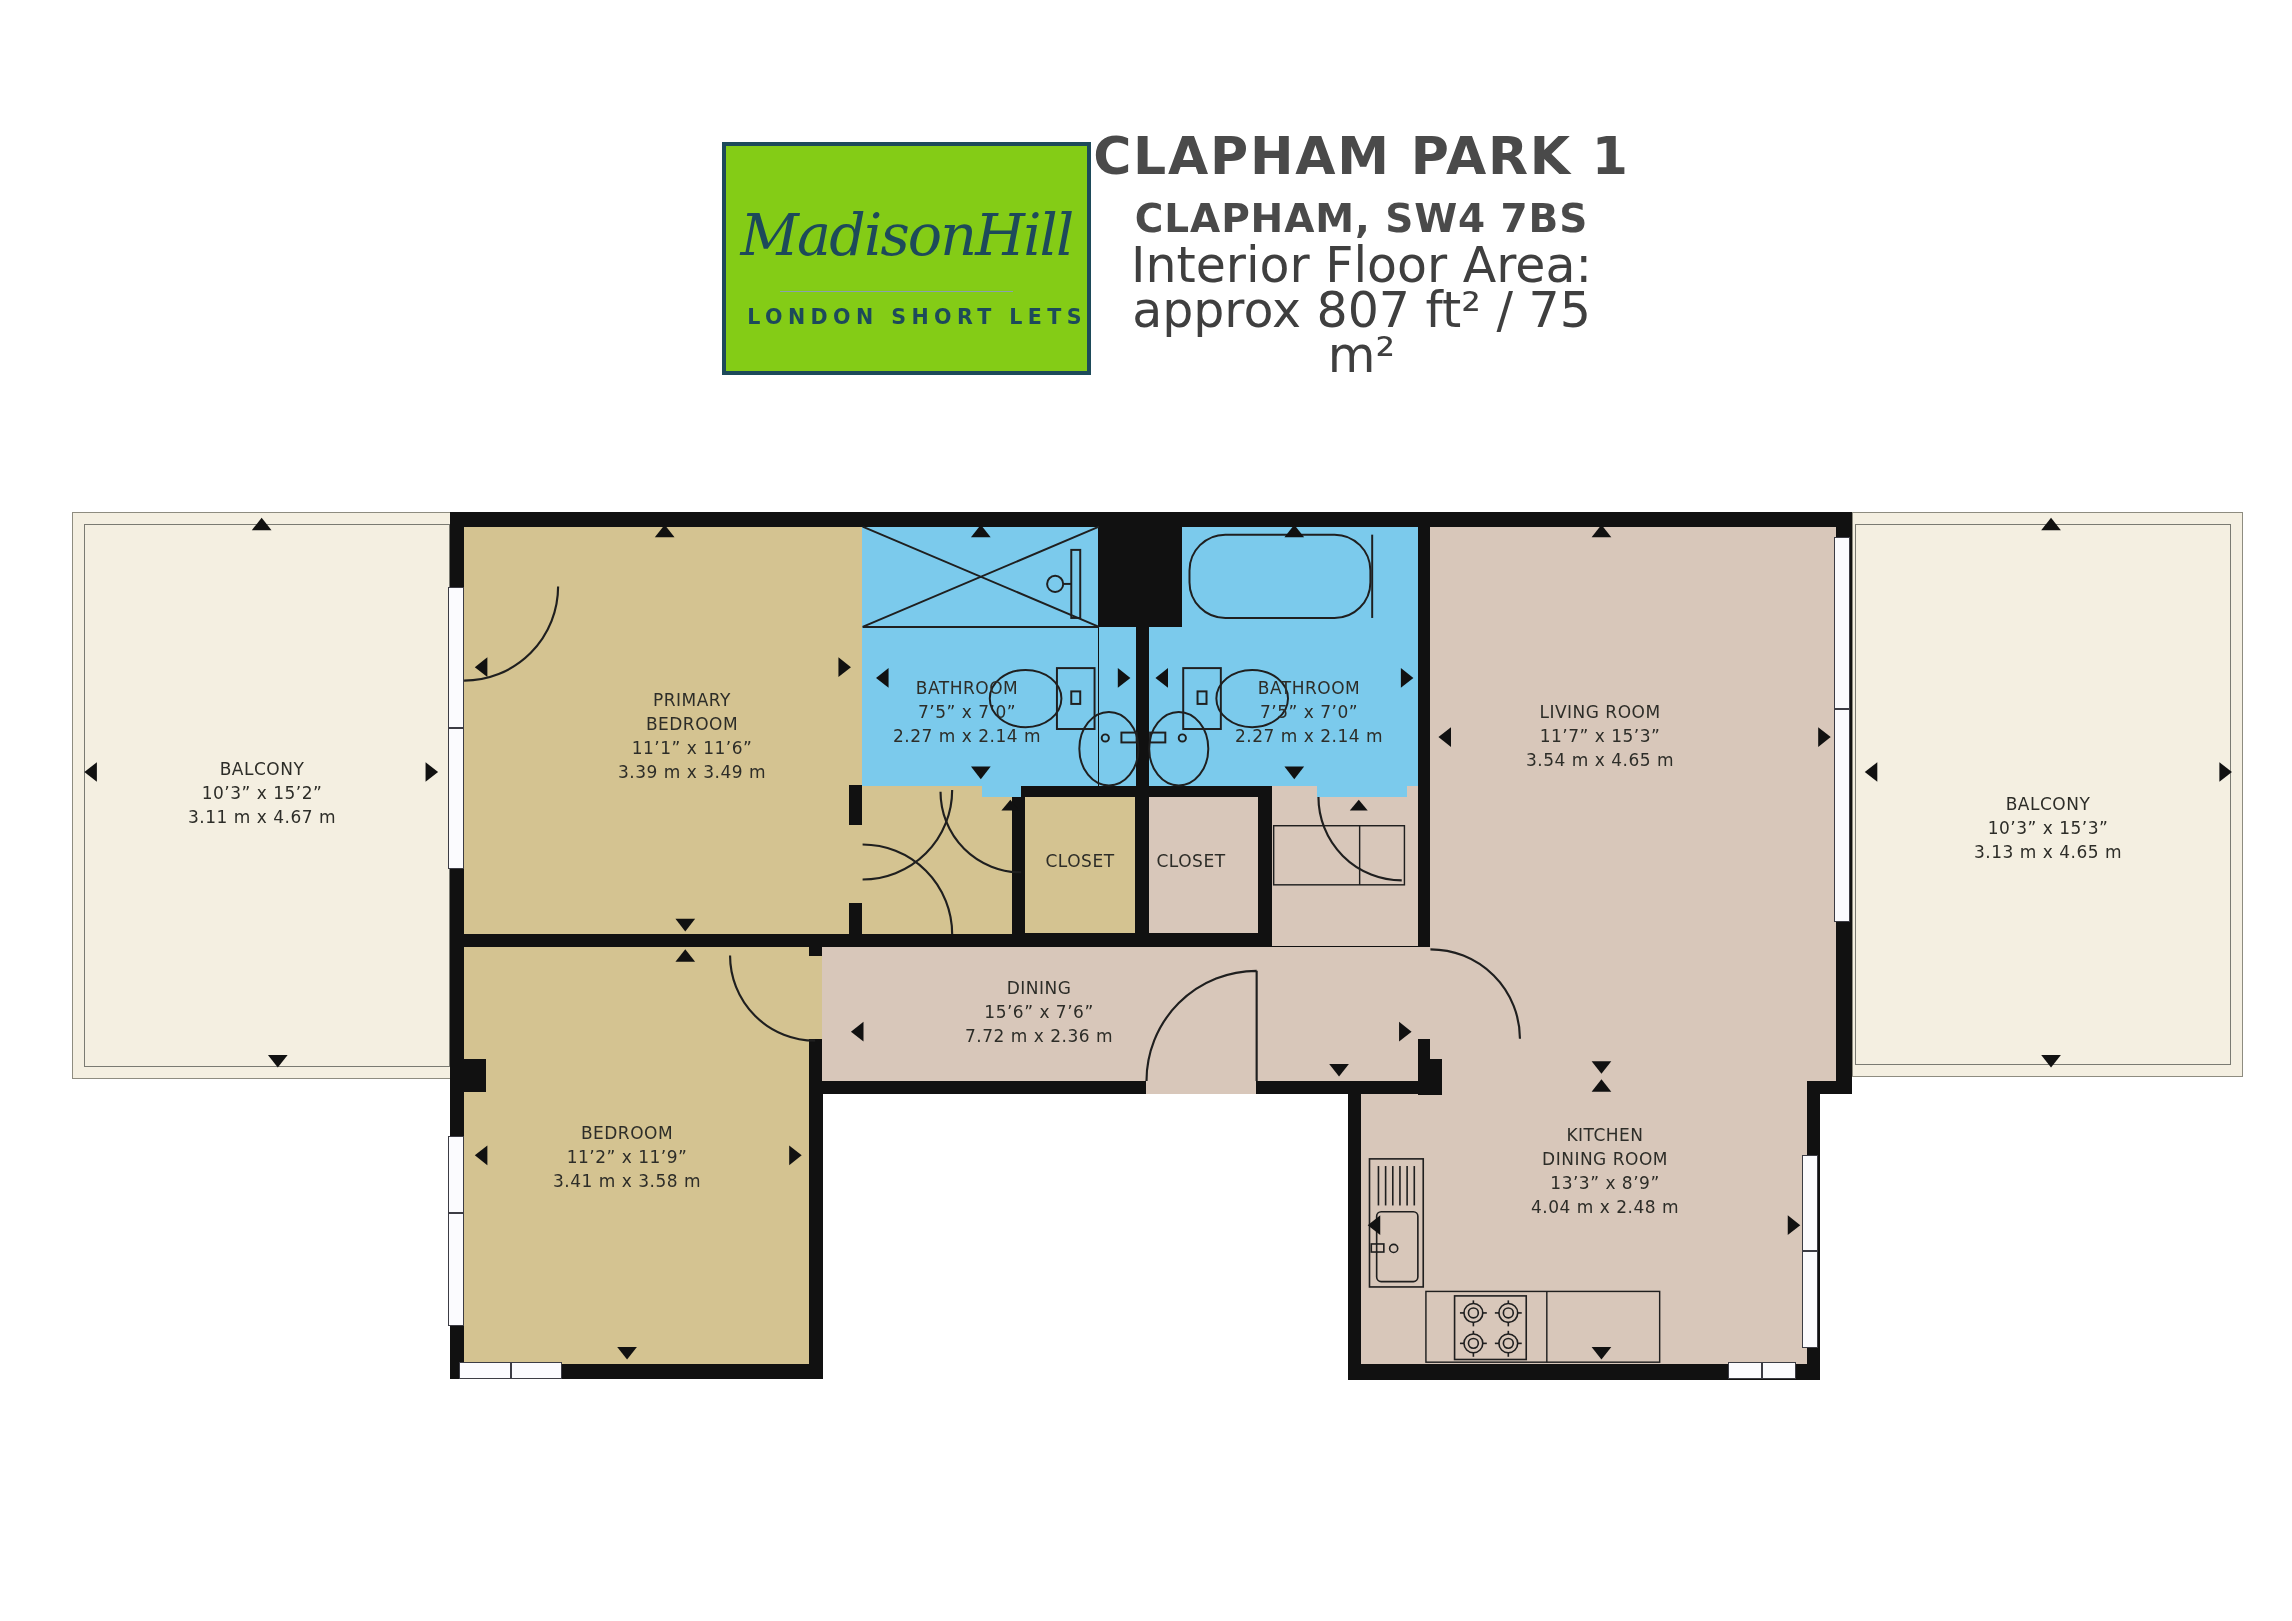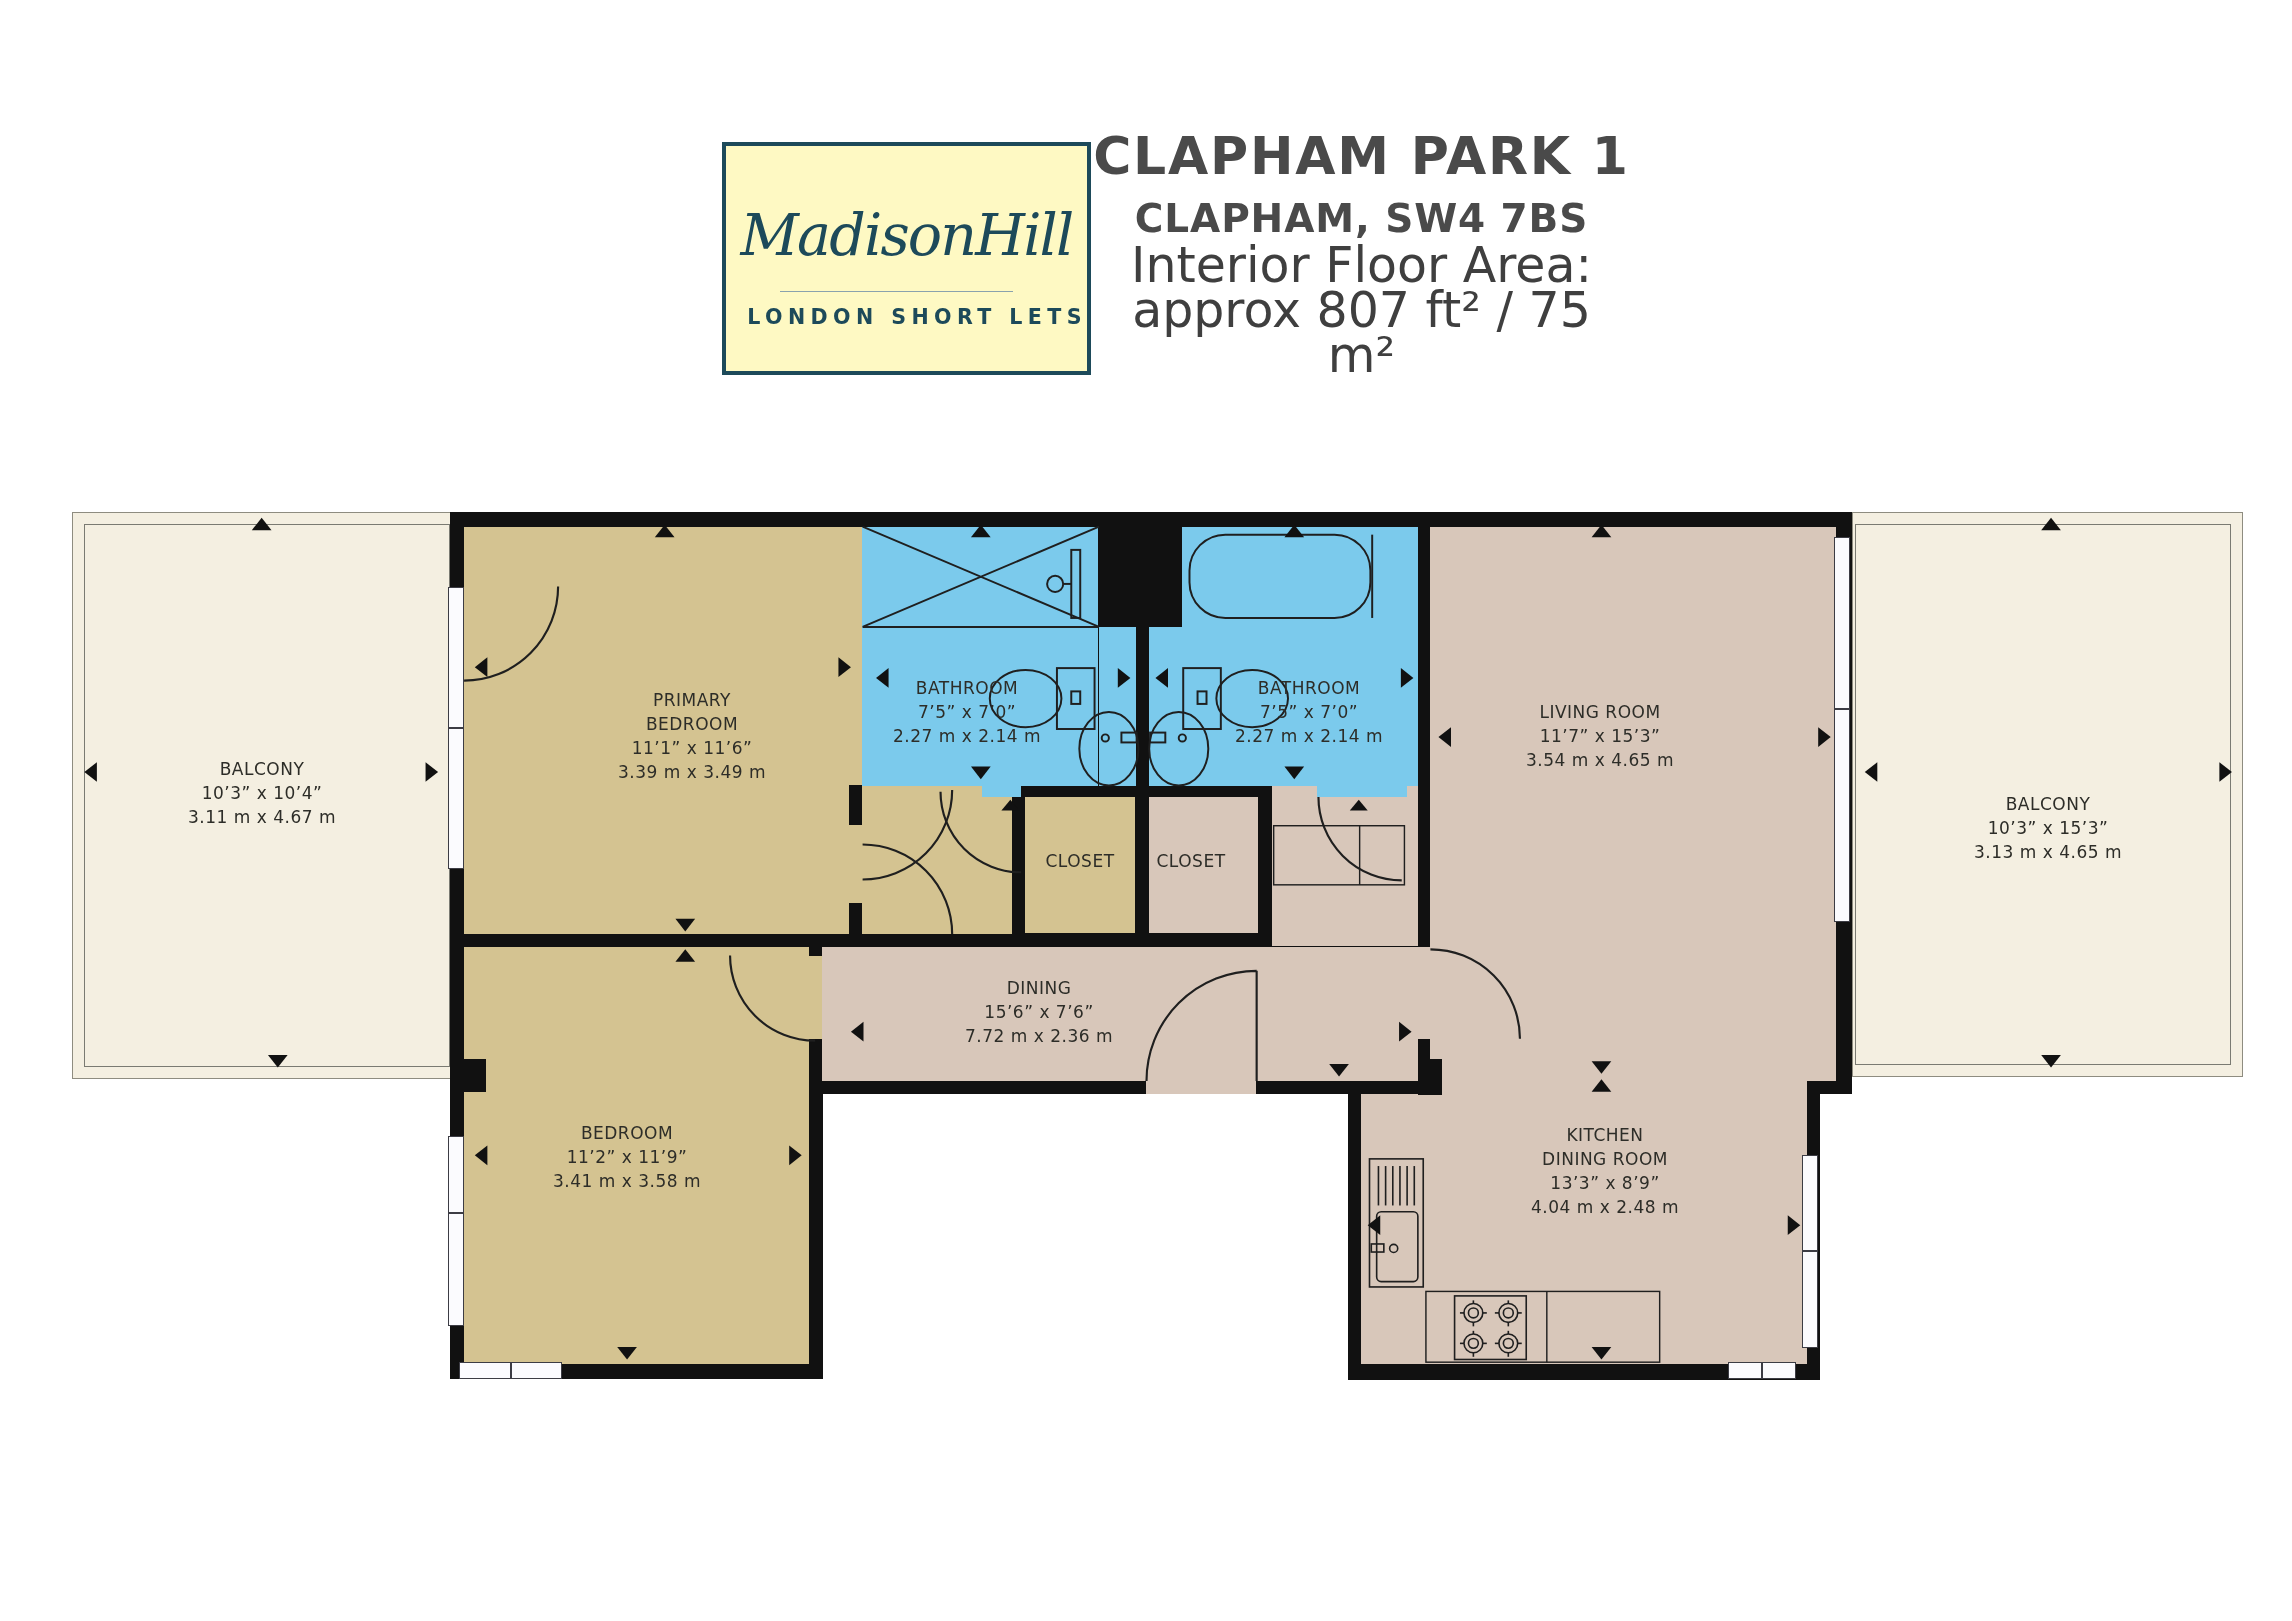--- a/index.html
+++ b/index.html
@@ -1,20 +1,20 @@
 <!DOCTYPE html>
 <html style="font-size:14.3px"><head>
 <meta charset="utf-8">
 <style>
   html,body{margin:0;padding:0;background:#ffffff;}
   .page{position:relative;width:2293px;height:1621px;background:#ffffff;overflow:hidden;
         font-family:"DejaVu Sans", sans-serif;}
   
   .logo-box{position:absolute;left:722px;top:142px;width:369px;height:233px;
-            border:4.5px solid #1d4a5a;background:#fef9c3;box-sizing:border-box;}
+            border:4.5px solid #1d4a5a;background:#84cc16;box-sizing:border-box;}
   .logo-brand{position:absolute;left:0;top:56px;width:100%;text-align:center;
               font-family:"DejaVu Serif", serif;font-style:italic;font-size:57px;
               color:#1d4a5a;letter-spacing:-1.8px;}
   .logo-rule{position:absolute;left:54px;top:145px;width:233px;height:0;
              border-top:1.8px solid #8aa2ad;}
   .logo-tagline{position:absolute;left:0;top:159px;width:100%;text-align:right;
                 font-size:20.6px;font-weight:600;letter-spacing:5.4px;color:#1d4a5a;}
   .title-block{position:absolute;left:1093px;top:125px;width:537px;text-align:center;color:#4a4a4a;}
   .fp-title{font-size:52px;font-weight:600;letter-spacing:1.8px;line-height:63px;}
   .fp-subtitle{font-size:39px;font-weight:600;letter-spacing:0.9px;line-height:48px;margin-top:7.2px;}
@@ -221,21 +221,21 @@
       <polygon points="1527,1368 1541,1357 1541,1379"></polygon>
         <polygon points="2010,1368 1996,1357 1996,1379"></polygon>
       <polygon points="950,1152 964,1141 964,1163"></polygon>
         <polygon points="1576,1152 1562,1141 1562,1163"></polygon>
       <polygon points="1495,1202 1484,1188 1506,1188"></polygon>
     </g>
   </svg>
 
   <div class="room-label" style="left:262px;top:793px;">
     <div>BALCONY</div>
-    <div>10’3” x 10’4”</div>
+    <div>10’3” x 15’2”</div>
     <div>3.11 m x 4.67 m</div>
   </div>
   <div class="room-label" style="left:692px;top:736px;">
     <div>PRIMARY</div>
     <div>BEDROOM</div>
     <div>11’1” x 11’6”</div>
     <div>3.39 m x 3.49 m</div>
   </div>
   <div class="room-label" style="left:967px;top:712px;">
     <div>BATHROOM</div>

